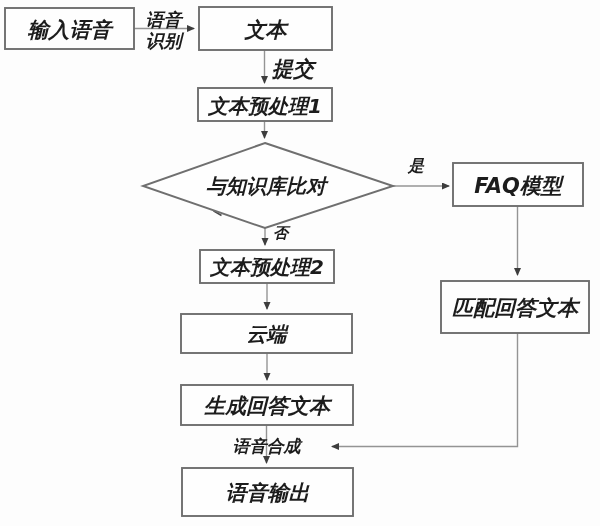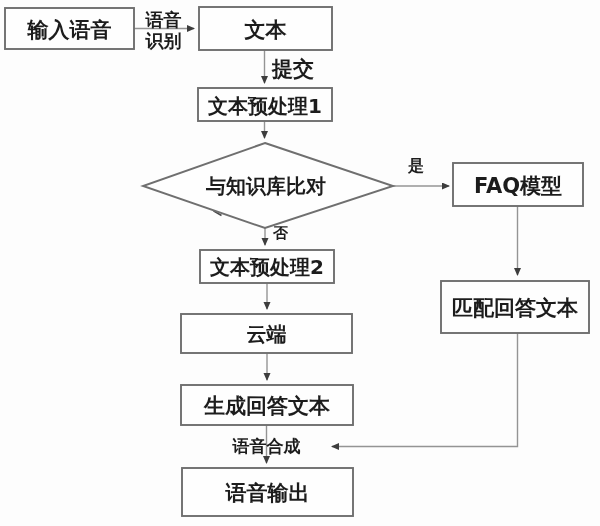--- a/index.html
+++ b/index.html
@@ -9,21 +9,21 @@
     --connector:#949494;
     --arrowhead:#3d3d3d;
     --text:#1c1c1c;
   }
   html,body{margin:0;padding:0;}
   body{
     width:600px;height:526px;overflow:hidden;
     background:var(--background);
     font-family:"DejaVu Sans","Liberation Sans",sans-serif;
   }
-  .stage{position:relative;width:600px;height:526px;}
+  .stage{position:relative;width:600px;height:526px;font-style:italic;}
   svg{display:block;}
   .node{fill:var(--node-fill);stroke:var(--node-border);stroke-width:1.9;}
   .edge{fill:none;stroke:var(--connector);stroke-width:1.4;}
   .arrow-glyph{fill:var(--arrowhead);}
   .node-label{
     fill:var(--text);
     font-family:"DejaVu Sans","Liberation Sans",sans-serif;
     font-weight:bold;font-size:21px;
     text-anchor:middle;dominant-baseline:central;
   }

